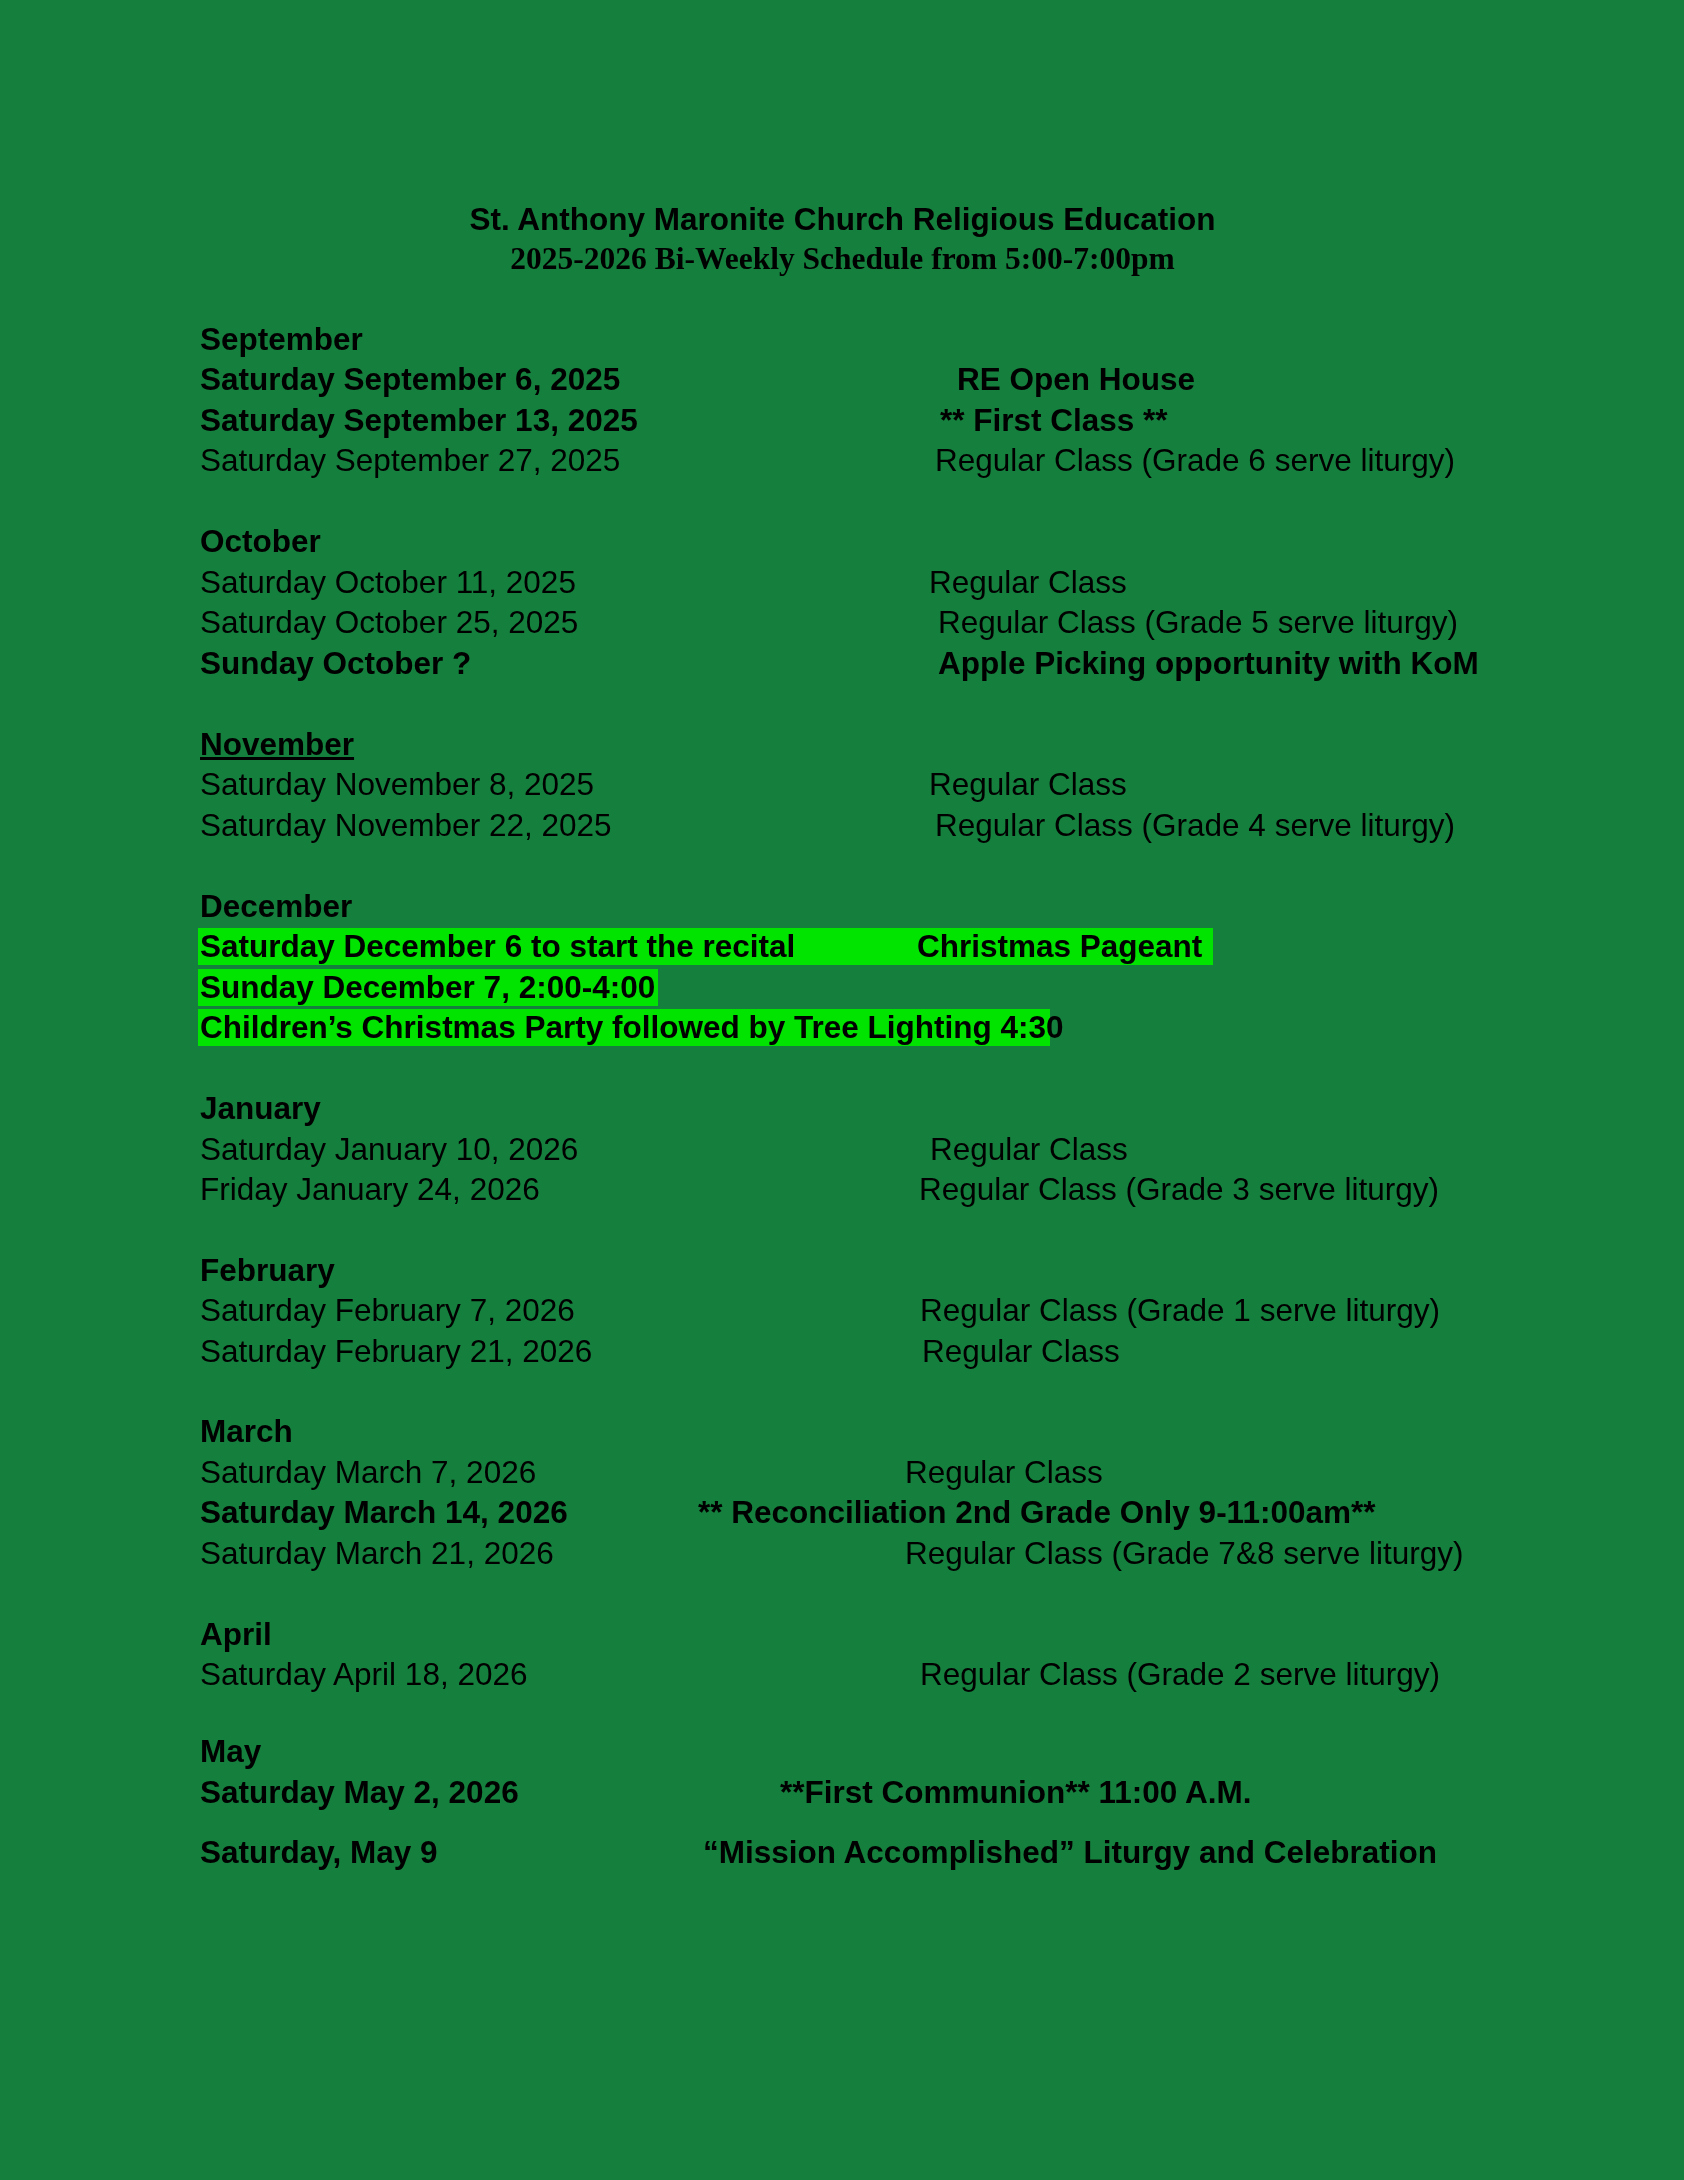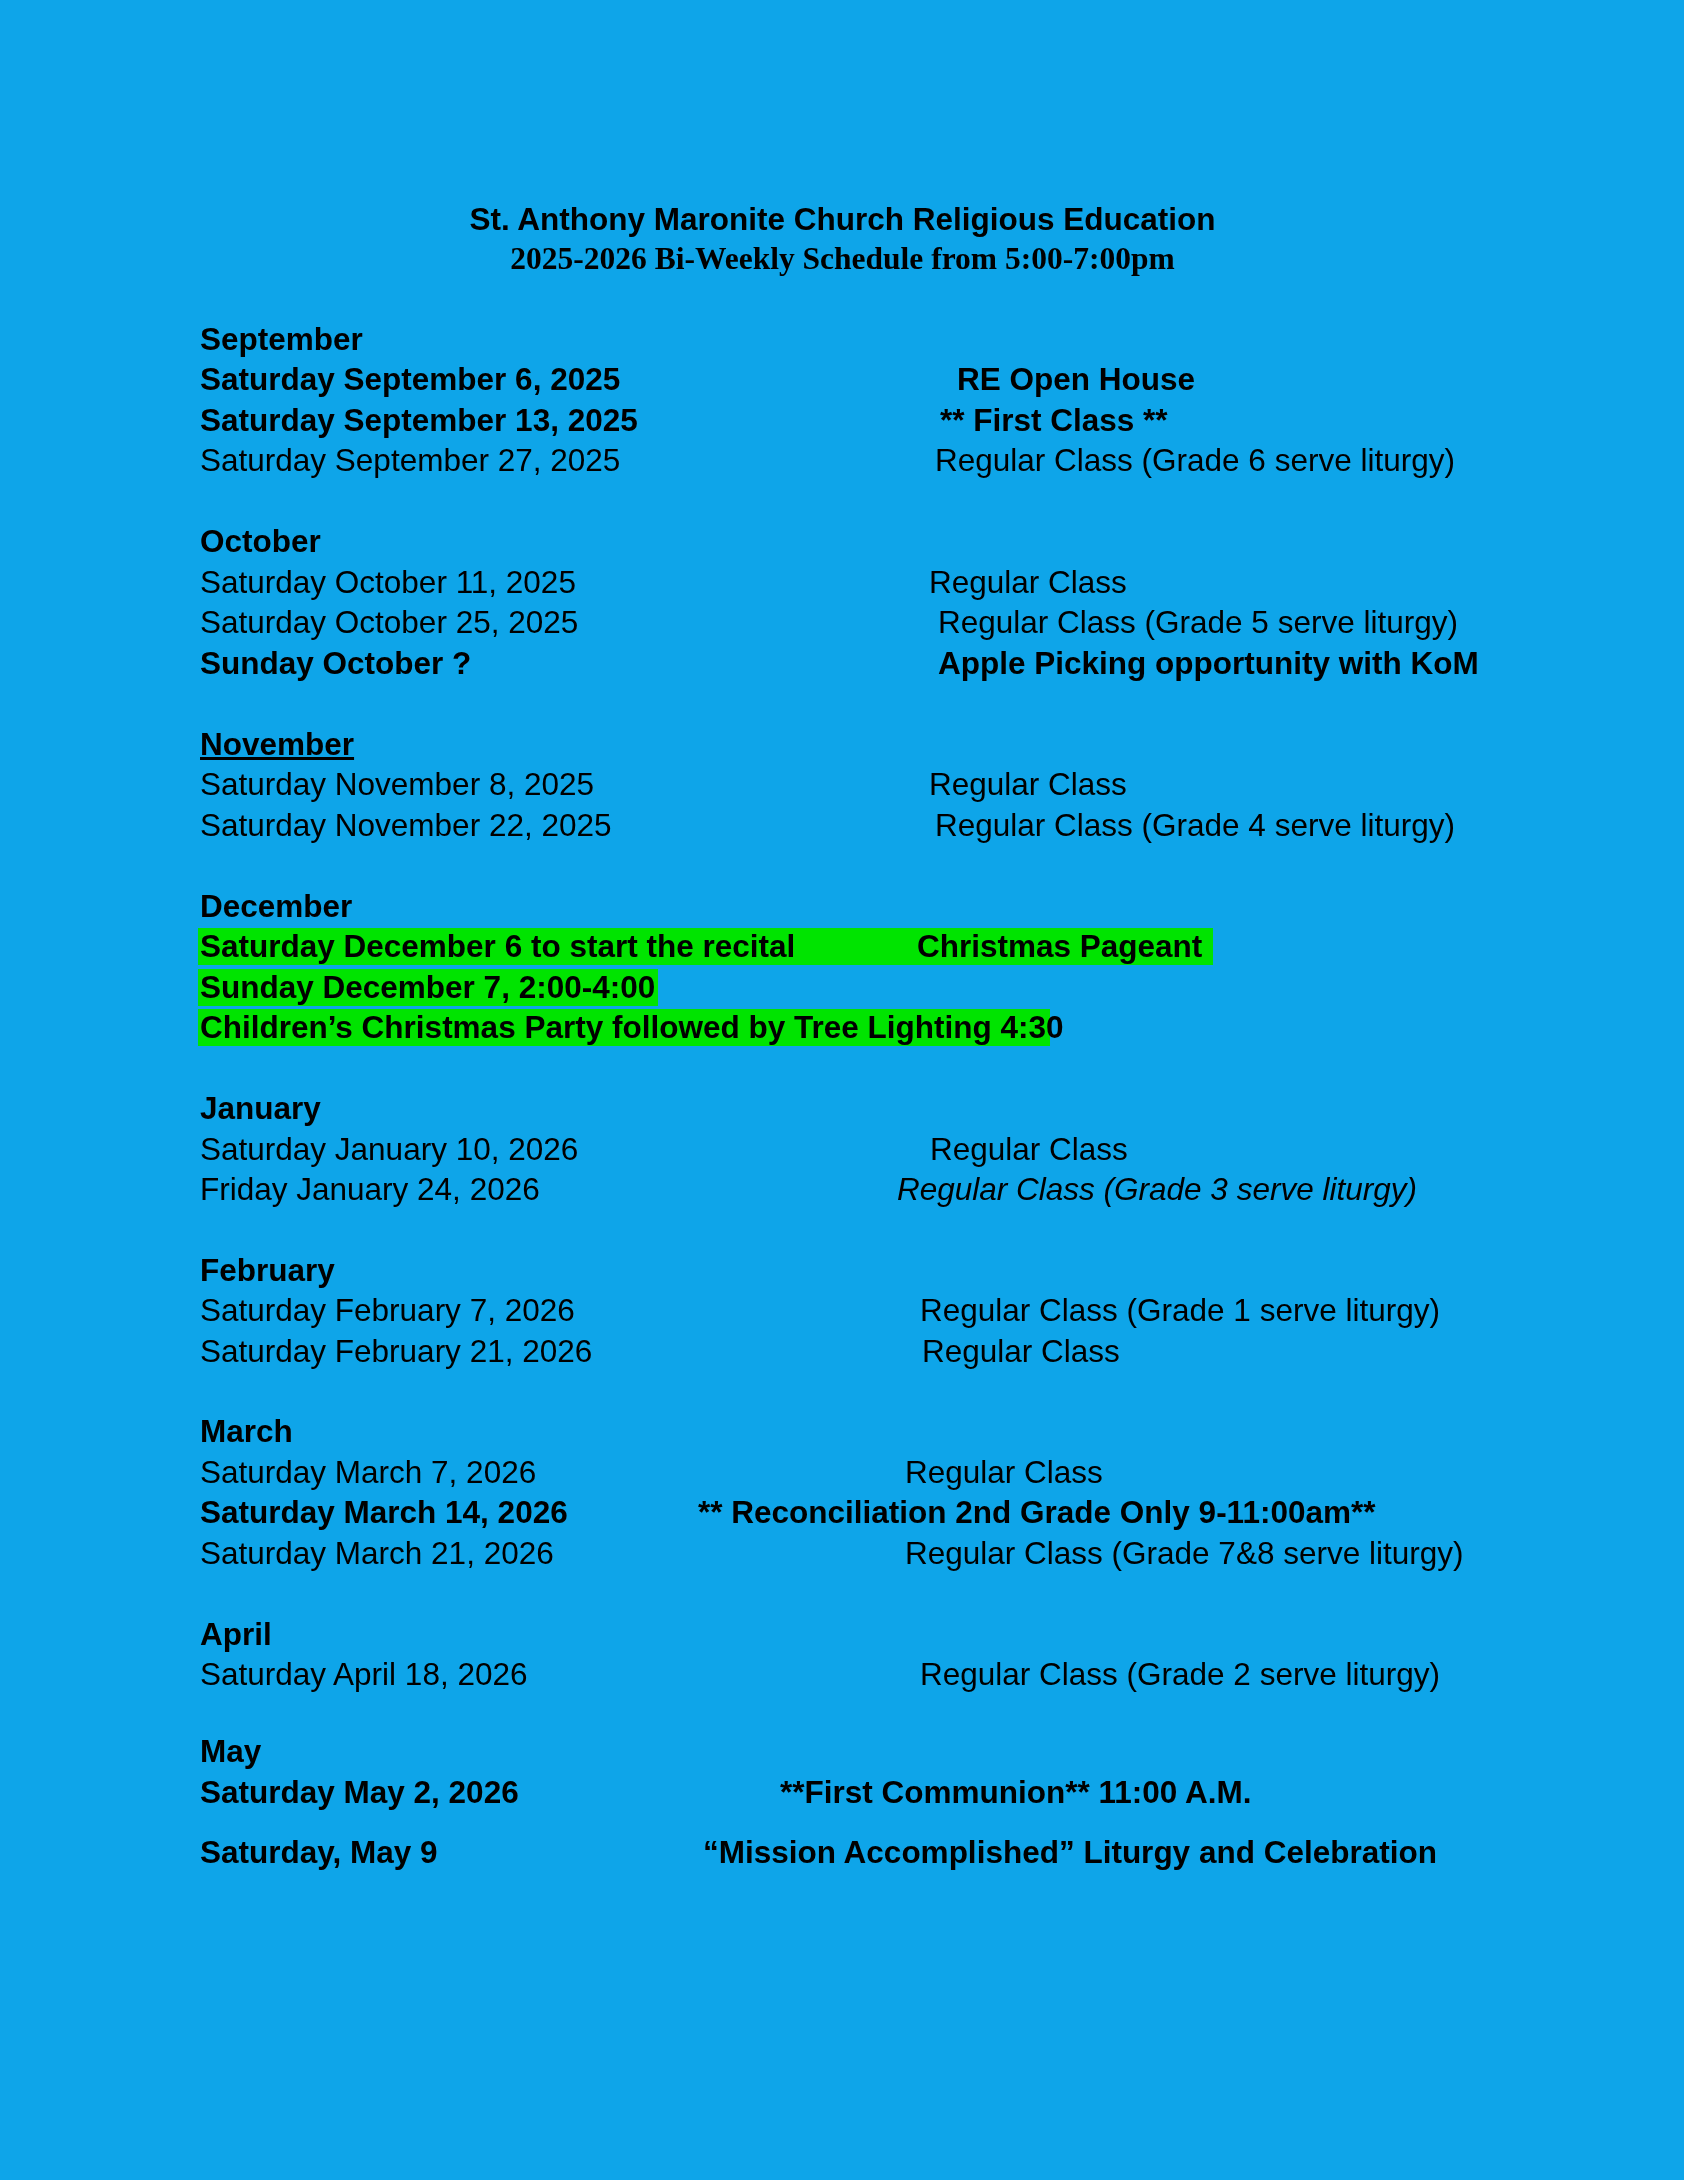--- a/index.html
+++ b/index.html
@@ -1,21 +1,21 @@
 <!DOCTYPE html>
 <html style="font-size:13.6px"><head>
 <meta charset="utf-8">
 <style>
   html,body{margin:0;padding:0;background:#ffffff;}
   body{
     width:1685px;height:2181px;position:relative;overflow:hidden;
     font-family:"Liberation Sans","DejaVu Sans",sans-serif;
     color:#000;font-size:31.5px;
   }
-  #page{position:absolute;inset:0;background:#0ea5e9;}
+  #page{position:absolute;inset:0;background:#15803d;}
   .title-line{
     position:absolute;left:0;width:100%;text-align:center;
     font-weight:bold;line-height:40px;white-space:pre;
   }
   .month-header{
     position:absolute;left:200px;font-weight:bold;line-height:40px;white-space:pre;
   }
   .row{position:absolute;left:0;width:100%;height:40px;line-height:40px;}
   .row .date{position:absolute;left:200px;white-space:pre;z-index:2;}
   .row .desc{position:absolute;white-space:pre;z-index:2;}
@@ -87,21 +87,21 @@
       </div>
     </div>
     <div>
       <div class="month-header" style="top: 1088px;">January</div>
       <div class="row" style="top: 1129px;">
         <span class="date">Saturday January 10, 2026</span>
         <span class="desc" style="left: 930px;">Regular Class</span>
       </div>
       <div class="row" style="top: 1169px;">
         <span class="date">Friday January 24, 2026</span>
-        <span class="desc" style="left: 897px; font-style: italic;">Regular Class (Grade 3 serve liturgy)</span>
+        <span class="desc" style="left: 919px;">Regular Class (Grade 3 serve liturgy)</span>
       </div>
     </div>
     <div>
       <div class="month-header" style="top: 1250px;">February</div>
       <div class="row" style="top: 1290px;">
         <span class="date">Saturday February 7, 2026</span>
         <span class="desc" style="left: 920px;">Regular Class (Grade 1 serve liturgy)</span>
       </div>
       <div class="row" style="top: 1331px;">
         <span class="date">Saturday February 21, 2026</span>

